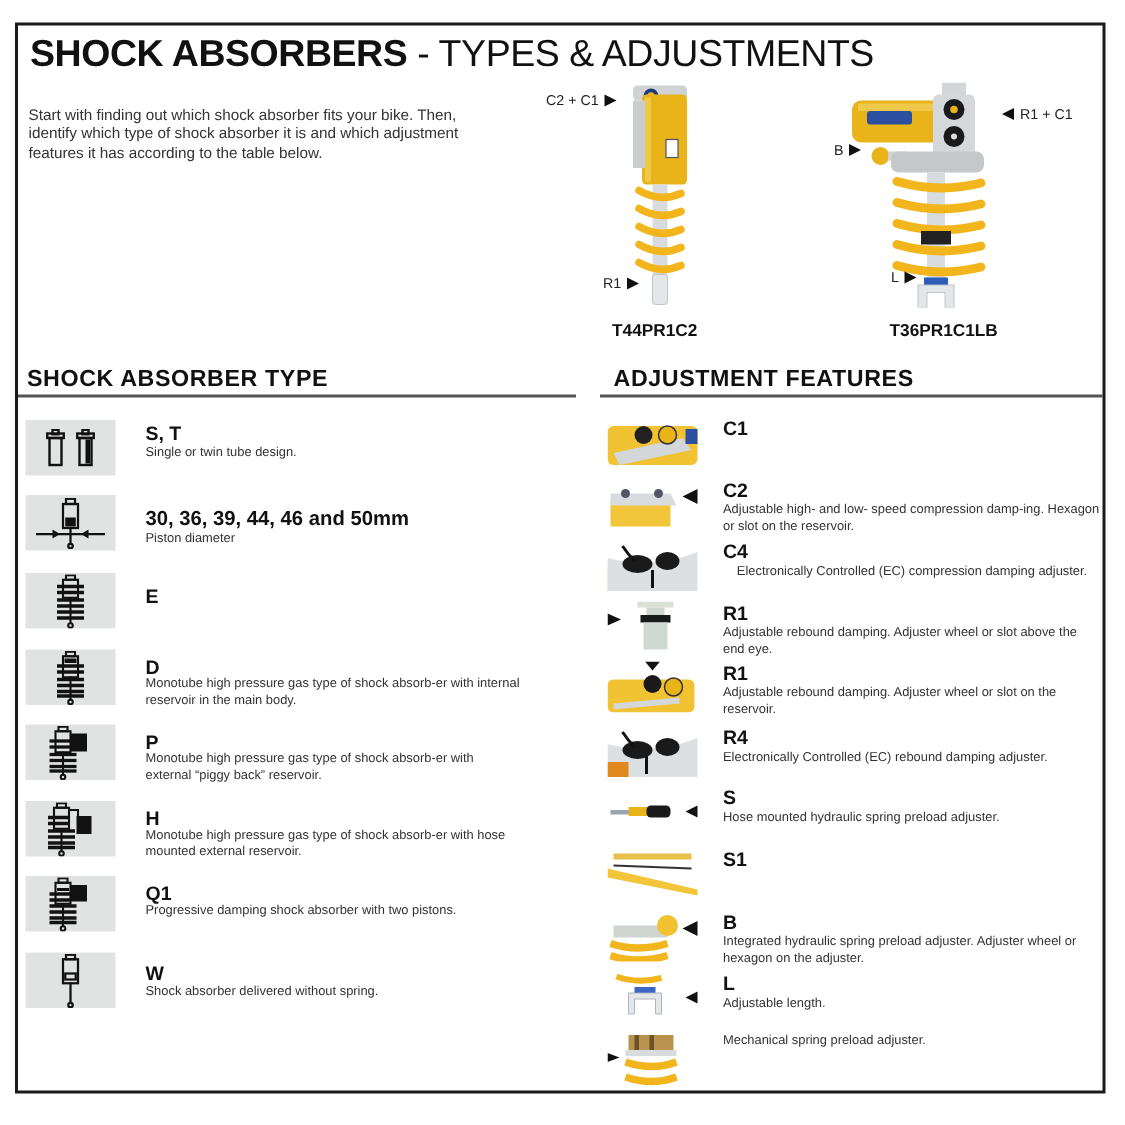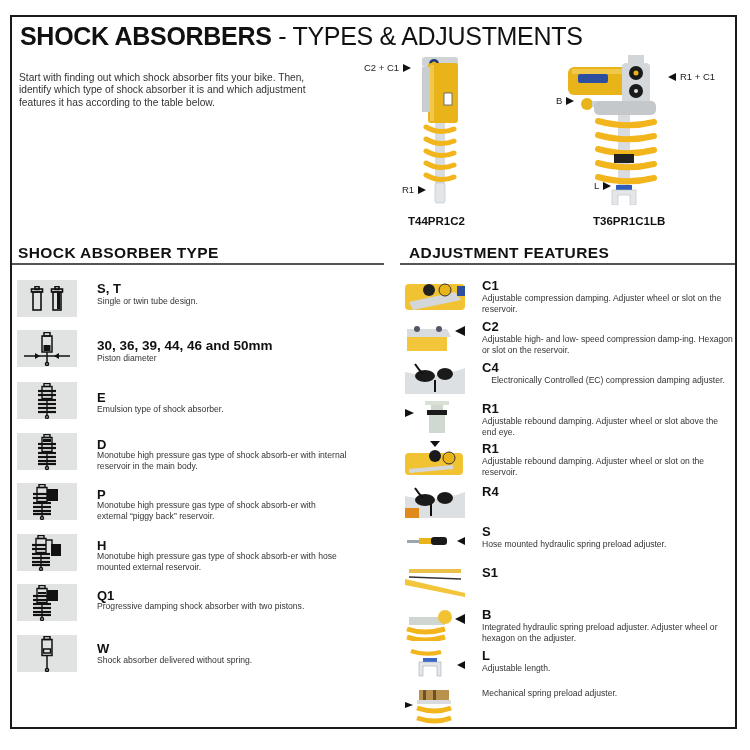--- a/index.html
+++ b/index.html
@@ -146,21 +146,20 @@
           <line x1="3" y1="8" x2="21" y2="8"></line>
           <line x1="3" y1="12" x2="21" y2="12"></line>
           <line x1="3" y1="17" x2="21" y2="17"></line>
           <line x1="3" y1="21" x2="21" y2="21"></line>
           <line x1="3" y1="25" x2="21" y2="25"></line>
           <line x1="3" y1="29" x2="21" y2="29"></line>
         </g>
       </svg>
   </div>
   <div class="type-code" style="top:8px;">E</div>
-  <div class="type-desc" style="top:22px;">Emulsion type of shock absorber.</div>
 </div>
 
 <div class="type-row" style="top:433px;">
   <div class="type-icon">
     <svg width="24" height="36" viewBox="0 0 24 36">
         <g fill="none" stroke="#111" stroke-width="1.4">
           <rect x="9" y="0.5" width="6" height="3"></rect>
           <rect x="7" y="3.5" width="10" height="14"></rect>
           <line x1="12" y1="17" x2="12" y2="33"></line>
           <circle cx="12" cy="34" r="1.5"></circle>
@@ -272,21 +271,20 @@
 
 <div class="feat-row" style="top:278px;">
   <svg class="feat-img" viewBox="0 0 62 34">
       <rect x="0" y="6" width="60" height="26" rx="4" fill="#f1c232"></rect>
       <path d="M4 24 L50 14 L56 22 L8 32 Z" fill="#d3d7da"></path>
       <circle cx="24" cy="12" r="6" fill="#222"></circle>
       <circle cx="40" cy="12" r="6" fill="#e8b419" stroke="#333" stroke-width="1"></circle>
       <rect x="52" y="8" width="8" height="10" fill="#2c4fa0"></rect>
     </svg>
   <div class="feat-code">C1</div>
-  <div class="feat-desc">Adjustable compression damping. Adjuster wheel or slot on the reservoir.</div>
 </div>
 
 <div class="feat-row" style="top:319px;">
   <svg class="feat-img" viewBox="0 0 62 34">
       <rect x="2" y="16" width="40" height="16" fill="#f2c53a"></rect>
       <path d="M2 10 H42 L46 18 H2 Z" fill="#d8dcdf"></path>
       <circle cx="12" cy="10" r="3" fill="#556"></circle>
       <circle cx="34" cy="10" r="3" fill="#556"></circle>
       <path d="M50 12 l10 -5 v10 z" fill="#111"></path>
     </svg>
@@ -334,20 +332,21 @@
 <div class="feat-row" style="top:484px;">
   <svg class="feat-img" viewBox="0 0 62 34">
       <path d="M0 12 Q30 20 60 8 V34 H0 Z" fill="#dde0e3"></path>
       <rect x="0" y="24" width="14" height="10" fill="#e08a1e"></rect>
       <ellipse cx="20" cy="16" rx="10" ry="6" fill="#1a1a1a"></ellipse>
       <ellipse cx="40" cy="14" rx="8" ry="6" fill="#1a1a1a"></ellipse>
       <path d="M10 4 Q14 10 18 14" stroke="#111" stroke-width="2" fill="none"></path>
       <path d="M26 20 V32" stroke="#111" stroke-width="2"></path>
     </svg>
   <div class="feat-code">R4</div>
+  <div class="feat-desc">Electronically Controlled (EC) rebound damping adjuster.</div>
 </div>
 
 <div class="feat-row" style="top:524px;">
   <svg class="feat-img" viewBox="0 0 62 34">
       <rect x="2" y="16" width="22" height="3" fill="#9aa6ad"></rect>
       <rect x="14" y="14" width="14" height="6" fill="#e8b419"></rect>
       <rect x="26" y="13" width="16" height="8" rx="3" fill="#1a1a1a"></rect>
       <path d="M52 17 l8 -4 v8 z" fill="#111"></path>
     </svg>
   <div class="feat-code">S</div>

